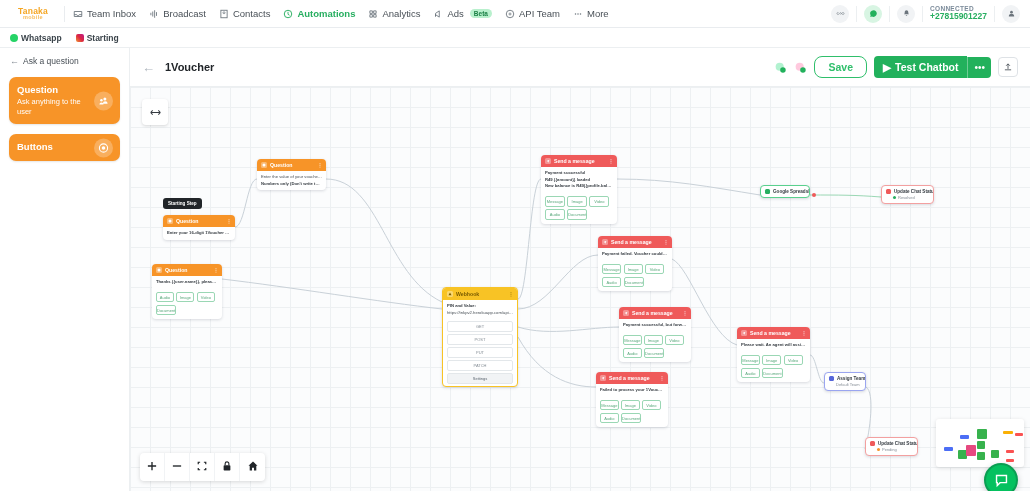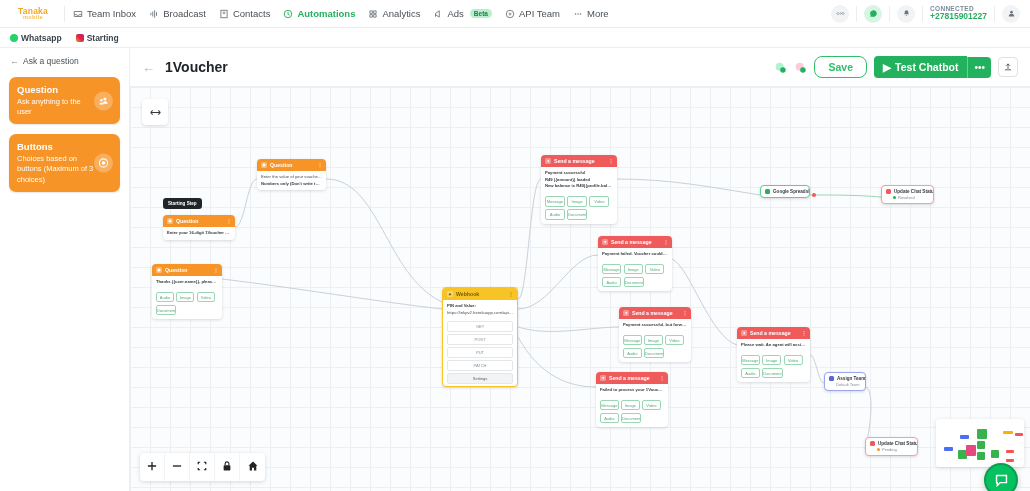--- a/index.html
+++ b/index.html
@@ -72,21 +72,21 @@
   }
   .card .cicon svg { width:11px; height:11px; fill:#fff; }
 
   
   #canvaswrap { flex:1; position:relative; overflow:hidden; background:#fbfcfd; }
   #titlebar {
     height:39px; background:#fff; border-bottom:1px solid #eceff1;
     display:flex; align-items:center; padding:0 12px; position:relative; z-index:30;
   }
   #backbtn { color:#adb5bd; font-size:13px; margin-right:10px; cursor:pointer; }
-  #flowtitle { font-size:14px; font-weight:700; color:#212529; }
+  #flowtitle { font-size:11px; font-weight:700; color:#212529; }
   #titleright { margin-left:auto; display:flex; align-items:center; gap:7px; }
   .mini-av { width:13px; height:13px; border-radius:50%; display:flex;align-items:center;justify-content:center;}
   .mini-av svg{width:13px;height:13px;}
   #savebtn {
     border:1px solid #2fbf6b; color:#2fbf6b; background:#fff; border-radius:8px;
     font-size:10.5px; font-weight:700; padding:4px 13px; cursor:pointer; font-family:inherit;
   }
   #testgroup { display:flex; align-items:center; }
   #testbtn {
     background:#22b15c; color:#fff; border:none; border-radius:4px 0 0 4px;
@@ -331,21 +331,20 @@
         <svg viewBox="0 0 16 16">
             <circle cx="10" cy="5" r="2.2"></circle>
             <circle cx="5" cy="7" r="1.8"></circle>
             <path d="M2 13a3 3 0 016 0zM7 12a3.4 3.4 0 017 0z"></path>
           </svg>
       </div>
     </div>
 
     <div class="card orange">
       <div class="ctitle">Buttons</div>
-      <div class="cdesc">Choices based on buttons (Maximum of 3 choices)</div>
       <div class="cicon">
         <svg viewBox="0 0 16 16">
             <circle cx="8" cy="8" r="6" fill="none" stroke="#fff" stroke-width="1.5"></circle>
             <circle cx="8" cy="8" r="2.6"></circle>
           </svg>
       </div>
     </div>
 
   </div>
 

